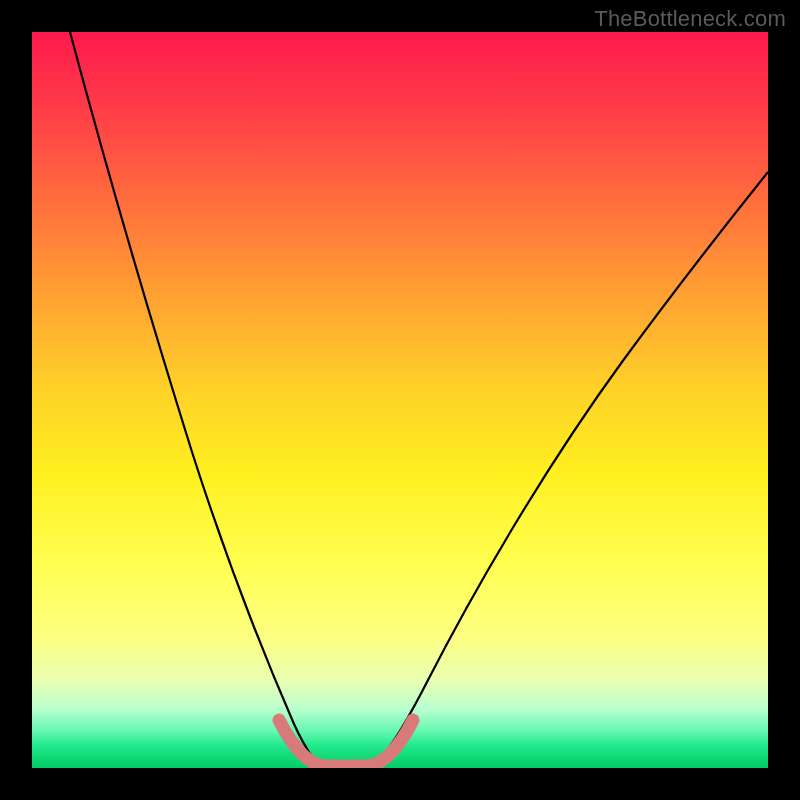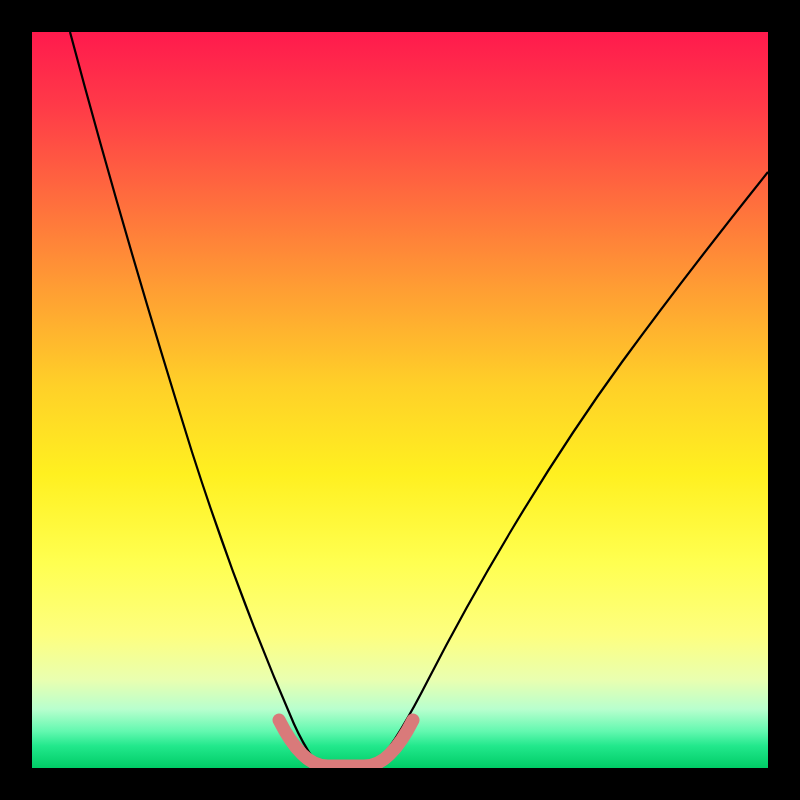--- a/index.html
+++ b/index.html
@@ -79,14 +79,15 @@
       <path d="M 247 688
                C 254 702, 262 714, 270 722
                C 278 730, 286 734, 296 734
                L 332 734
                C 342 734, 350 730, 358 722
                C 366 714, 374 702, 381 688" fill="none" stroke="#d97a7a" stroke-width="13" stroke-linecap="round" stroke-linejoin="round"></path>
     </svg>
 
   </div>
 
+  <div class="watermark">TheBottleneck.com</div>
 
 </div>
 
 </body></html>

